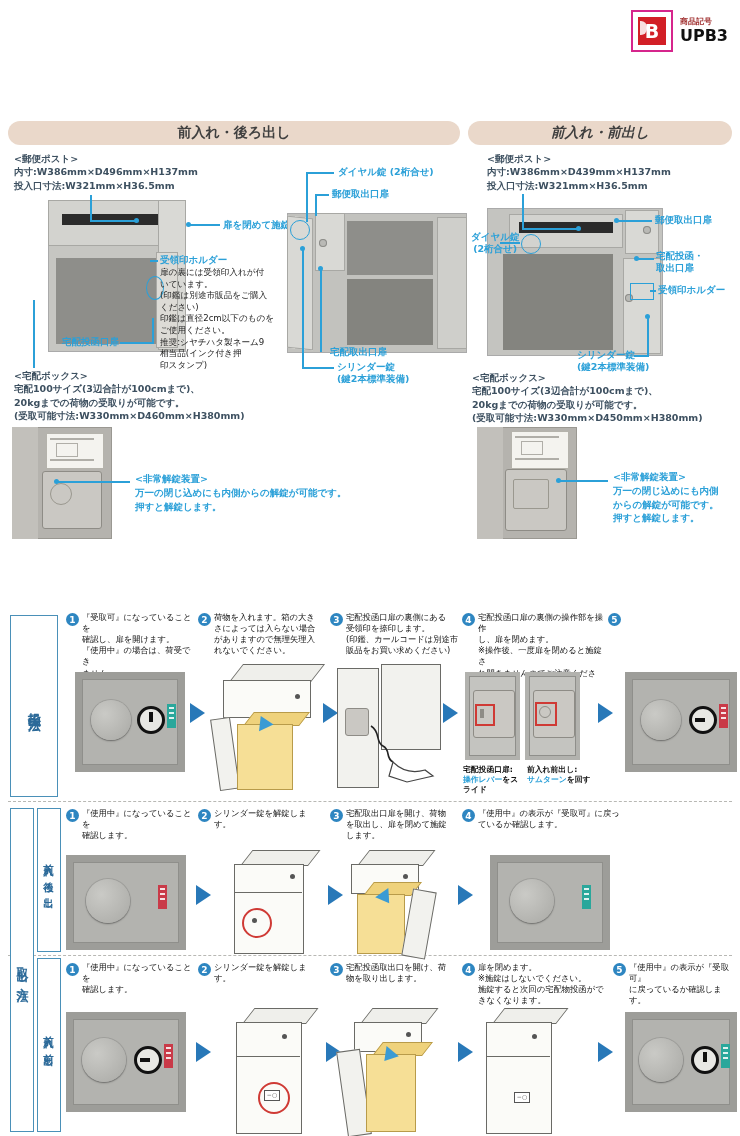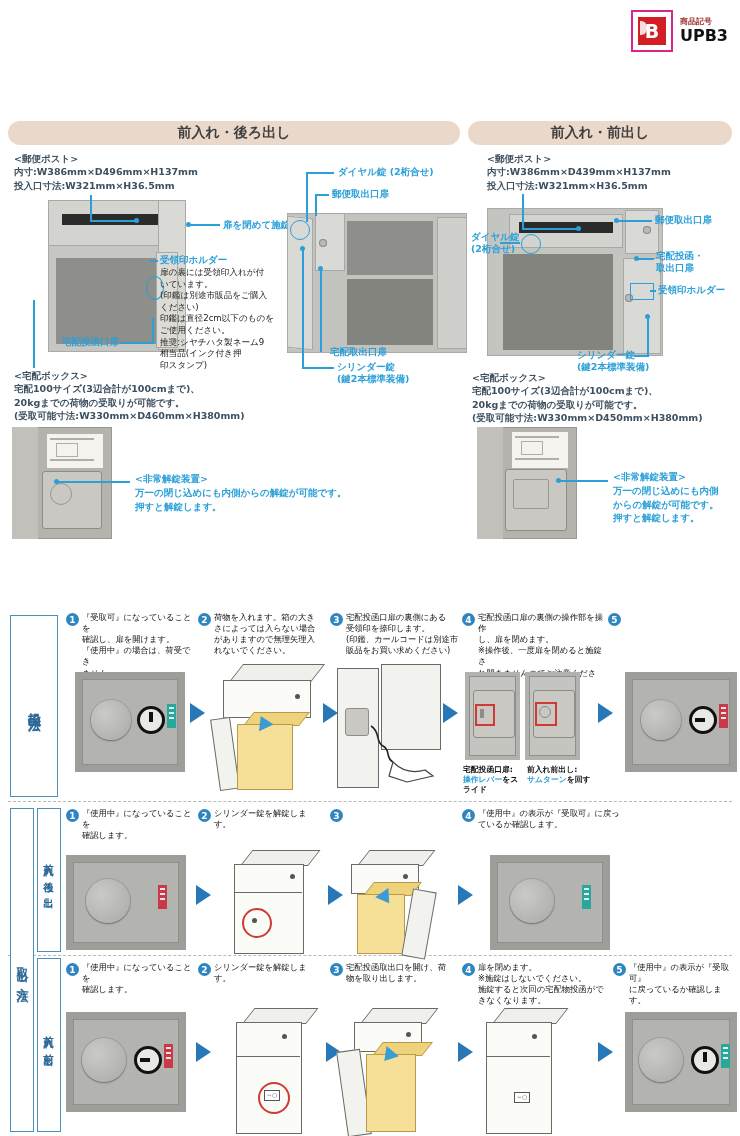--- a/index.html
+++ b/index.html
@@ -88,21 +88,21 @@
       <div class="inner">B</div>
     </div>
     <div class="markinfo">
       <span class="l1">商品記号</span>
       <span class="l2">UPB3</span>
     </div>
   </div>
 
 
   <div class="chead" style="left:8px;top:121px;width:452px;">前入れ・後ろ出し</div>
-  <div class="chead" style="left:468px;top:121px;width:264px;">前入れ・前出し</div>
+  <div class="chead" style="left:468px;top:121px;width:264px;font-style:italic;">前入れ・前出し</div>
 
   <div class="spec" style="left:14px;top:152px;">&lt;郵便ポスト&gt;
 内寸:W386mm×D496mm×H137mm
 投入口寸法:W321mm×H36.5mm</div>
 
   <div class="photo" style="left:48px;top:200px;width:138px;height:152px;">
     <div class="pdoor" style="left:0;top:0;width:100%;height:46px;background:#d3d3cf;"></div>
     <div class="pslot" style="left:14px;top:14px;width:104px;height:11px;"></div>
     <div class="pdoor" style="right:0;top:0;width:28px;height:150px;"></div>
     <div class="pknob" style="right:9px;top:52px;width:9px;height:9px;"></div>
@@ -196,21 +196,21 @@
     <div class="pdoor" style="right:2px;top:50px;width:38px;height:96px;"></div>
     <div class="pknob" style="right:30px;top:86px;width:8px;height:8px;"></div>
   </div>
 
   <div class="ln" style="left:522px;top:194px;width:1.5px;height:36px;"></div>
   <div class="ln" style="left:522px;top:228px;width:56px;height:1.5px;"></div>
   <div class="dot" style="left:576px;top:226px;"></div>
 
   <div class="bcirc" style="left:521px;top:234px;width:18px;height:18px;"></div>
   <div class="ln" style="left:500px;top:242px;width:20px;height:1.5px;"></div>
-  <div class="lbl" style="left:471px;top:231px;text-align:left;">ダイヤル錠
+  <div class="lbl" style="left:471px;top:231px;text-align:center;">ダイヤル錠
 (2桁合せ)</div>
 
   <div class="dot" style="left:614px;top:218px;"></div>
   <div class="ln" style="left:618px;top:220px;width:34px;height:1.5px;"></div>
   <div class="lbl" style="left:655px;top:214px;">郵便取出口扉</div>
 
   <div class="dot" style="left:634px;top:256px;"></div>
   <div class="ln" style="left:638px;top:258px;width:16px;height:1.5px;"></div>
   <div class="lbl" style="left:656px;top:250px;">宅配投函・
 取出口扉</div>
@@ -367,20 +367,23 @@
     <div class="steptext">『使用中』になっていることを
 確認します。</div>
   </div>
   <div class="step" style="left:198px;top:808px;width:130px;">
     <div class="stepnum">2</div>
     <div class="steptext">シリンダー錠を解錠しま
 す。</div>
   </div>
   <div class="step" style="left:330px;top:808px;width:130px;">
     <div class="stepnum">3</div>
+    <div class="steptext">宅配取出口扉を開け、荷物
+を取出し、扉を閉めて施錠
+します。</div>
   </div>
   <div class="step" style="left:462px;top:808px;width:160px;">
     <div class="stepnum">4</div>
     <div class="steptext">『使用中』の表示が『受取可』に戻っ
 ているか確認します。</div>
   </div>
 
   <div class="pphoto" style="left:66px;top:855px;width:120px;height:95px;">
     <div class="pface"></div>
     <div class="knob" style="left:20px;top:24px;width:44px;height:44px;"></div>

